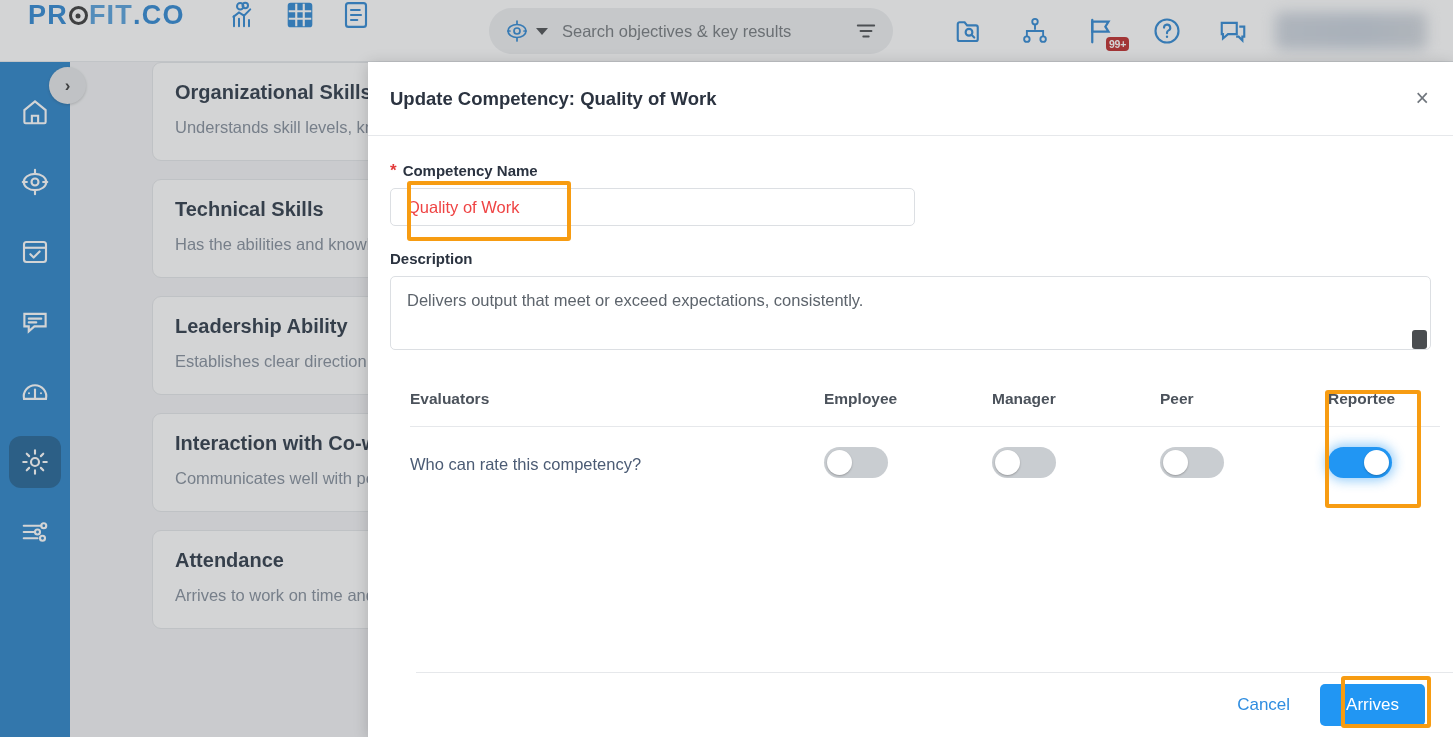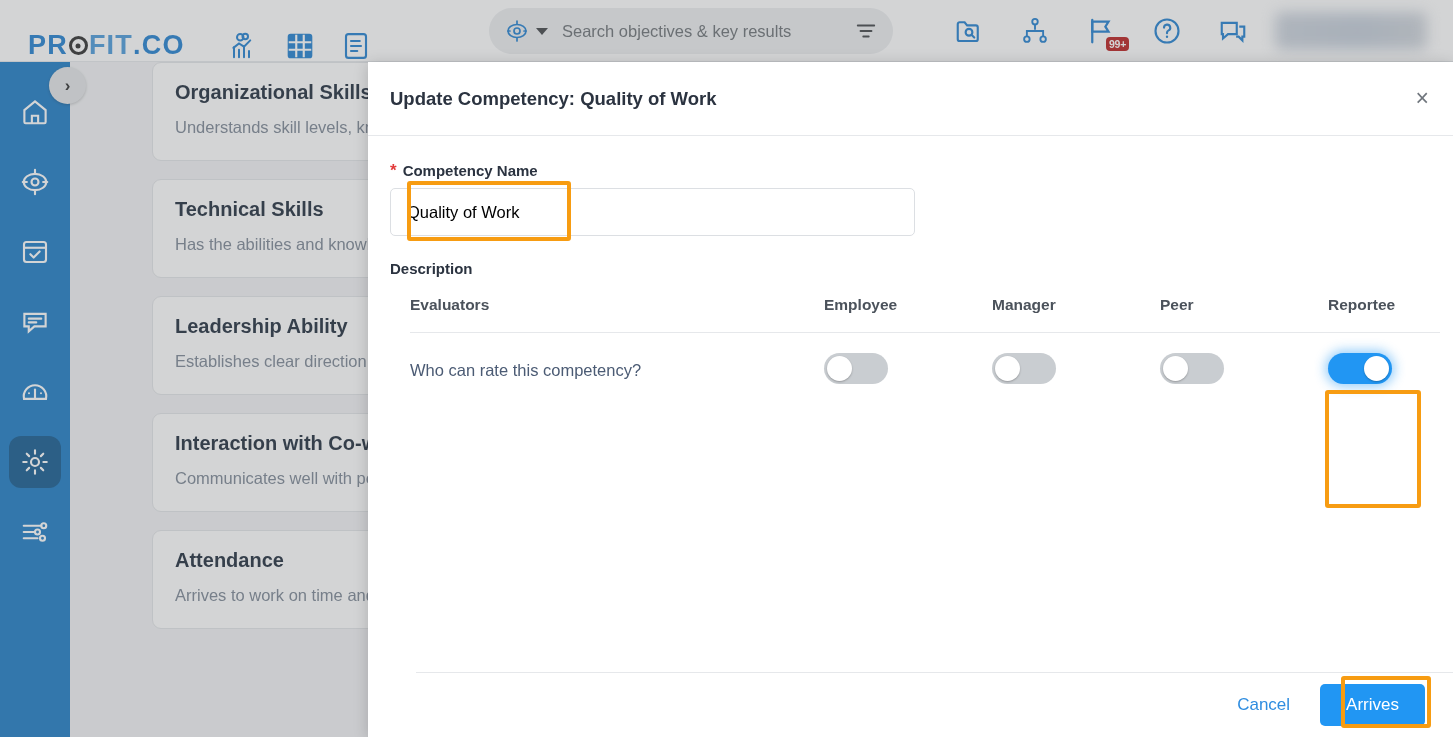--- a/index.html
+++ b/index.html
@@ -13,21 +13,21 @@
 
   #app { position: relative; width: 1453px; height: 737px; overflow: hidden; }
 
   
   .bg-layer { position: absolute; inset: 0; background: #f2f3f5; }
 
   
   .topbar {
     position: absolute; top: 0; left: 0; right: 0; height: 62px;
     background: #ffffff;
-    display: flex; align-items: flex-end;
+    display: flex; align-items: flex-start;
     border-bottom: 1px solid #e6e8eb;
   }
   .brand {
     margin-left: 28px; font-size: 27px; font-weight: 700;
     letter-spacing: 1.2px; color: #1f7fd0;
     display: flex; align-items: center;
   }
   .brand .o-target {
     display: inline-block; width: 19px; height: 19px; border-radius: 50%;
     border: 3px solid #2b2b2b; position: relative; margin: 0 1px;
@@ -131,22 +131,22 @@
   .modal-body { flex: 1; padding: 26px 22px 0 22px; overflow: hidden; }
 
   .field-label {
     font-size: 15px; font-weight: 700; color: #2b3340; margin-bottom: 9px;
     display: flex; align-items: baseline;
   }
   .req { color: #e23b3b; font-size: 17px; margin-right: 6px; line-height: 1; }
 
   .name-row { position: relative; margin-bottom: 24px; }
   .name-input {
-    width: 525px; height: 48px; border: 1px solid #dcdfe3; border-radius: 5px;
-    font-size: 16.5px; color: #000000; padding: 0 16px;
+    width: 525px; height: 38px; border: 1px solid #dcdfe3; border-radius: 5px;
+    font-size: 16.5px; color: #ef4444; padding: 0 16px;
     font-family: "Liberation Sans", sans-serif; background: #fff;
   }
   .hl-name {
     position: absolute; left: 17px; top: -7px; width: 164px; height: 60px;
     border: 4px solid #f79c12; border-radius: 3px; pointer-events: none;
   }
 
   .desc-label { margin-top: 4px; }
   .desc-wrap { position: relative; margin-bottom: 26px; }
   .desc-area {
@@ -391,20 +391,24 @@
         <span class="req">*</span>
         <span>Competency Name</span>
       </div>
       <div class="name-row">
         <input class="name-input" type="text" value="Quality of Work" style="">
         <div class="hl-name"></div>
       </div>
 
       <div class="field-label desc-label">
         <span>Description</span>
+      </div>
+      <div class="desc-wrap">
+        <textarea class="desc-area" style="">Delivers output that meet or exceed expectations, consistently.</textarea>
+        <div class="resize-grip"></div>
       </div>
 
       <table class="ev-table">
         <thead>
           <tr>
             <th>Evaluators</th>
             <th class="col-tog th-ctr">Employee</th>
             <th class="col-tog th-ctr">Manager</th>
             <th class="col-tog th-ctr">Peer</th>
             <th class="col-tog last th-ctr">Reportee</th>

